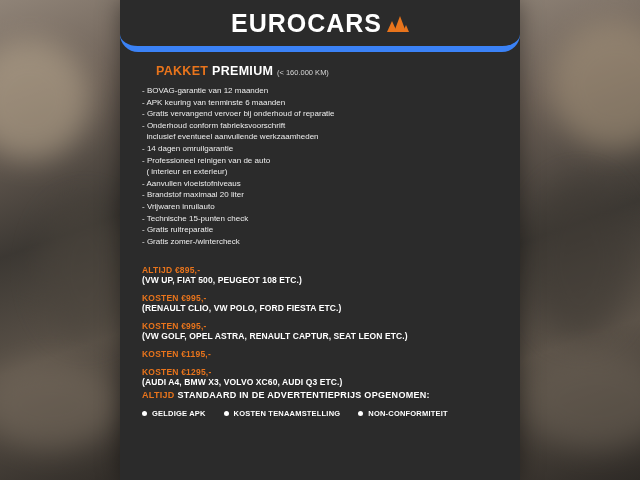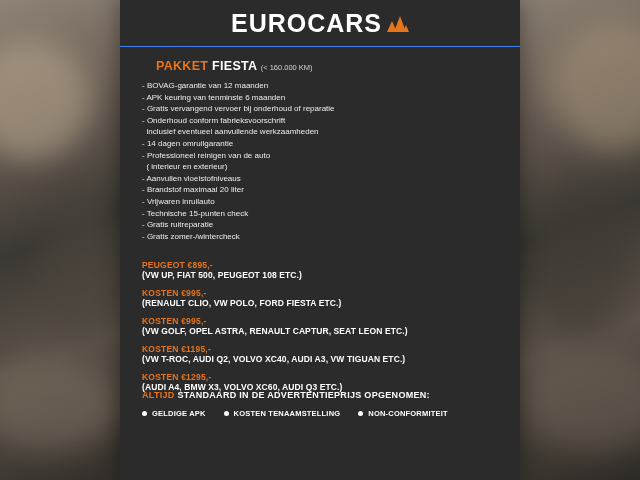--- a/index.html
+++ b/index.html
@@ -47,21 +47,22 @@
     color: #ffffff;
     box-shadow: 0 0 22px rgba(0,0,0,.45);
     overflow: hidden;
   }
   
   .header {
     height: 46px;
     display: flex;
     align-items: center;
     justify-content: center;
-    border-bottom: 1px solid #3b82f6;
+    border-bottom: 6px solid #3b82f6;
+    border-radius: 18px;
   }
   .logo {
     display: flex;
     align-items: center;
     letter-spacing: 1px;
   }
   .logo .euro {
     font-size: 25px;
     font-weight: bold;
     color: #ffffff;
@@ -199,21 +200,21 @@
             <i class="b"></i>
             <i class="c"></i>
         </span>
       </div>
     </div>
 
     <div class="body-area">
 
       <div class="pakket-title">
         <span class="orange">PAKKET</span>
-        <span>FIESTA</span>
+        <span>PREMIUM</span>
         <span class="km">(&lt; 160.000 KM)</span>
       </div>
 
       <ul class="feature-list">
         <li>- BOVAG-garantie van 12 maanden</li>
         <li>- APK keuring van tenminste 6 maanden</li>
         <li>- Gratis vervangend vervoer bij onderhoud of reparatie</li>
         <li>- Onderhoud conform fabrieksvoorschrift</li>
         <li>  inclusief eventueel aanvullende werkzaamheden</li>
         <li>- 14 dagen omruilgarantie</li>
@@ -222,34 +223,33 @@
         <li>- Aanvullen vloeistofniveaus</li>
         <li>- Brandstof maximaal 20 liter</li>
         <li>- Vrijwaren inruilauto</li>
         <li>- Technische 15-punten check</li>
         <li>- Gratis ruitreparatie</li>
         <li>- Gratis zomer-/wintercheck</li>
       </ul>
 
       <div class="prices">
         <div class="price-block">
-          <div class="price-amount">PEUGEOT €895,-</div>
+          <div class="price-amount">ALTIJD €895,-</div>
           <div class="price-models">(VW UP, FIAT 500, PEUGEOT 108 ETC.)</div>
         </div>
         <div class="price-block">
           <div class="price-amount">KOSTEN €995,-</div>
           <div class="price-models">(RENAULT CLIO, VW POLO, FORD FIESTA ETC.)</div>
         </div>
         <div class="price-block">
           <div class="price-amount">KOSTEN €995,-</div>
           <div class="price-models">(VW GOLF, OPEL ASTRA, RENAULT CAPTUR, SEAT LEON ETC.)</div>
         </div>
         <div class="price-block">
           <div class="price-amount">KOSTEN €1195,-</div>
-          <div class="price-models">(VW T-ROC, AUDI Q2, VOLVO XC40, AUDI A3, VW TIGUAN ETC.)</div>
         </div>
         <div class="price-block">
           <div class="price-amount">KOSTEN €1295,-</div>
           <div class="price-models">(AUDI A4, BMW X3, VOLVO XC60, AUDI Q3 ETC.)</div>
         </div>
       </div>
 
     </div>
 
     <div class="footer">

